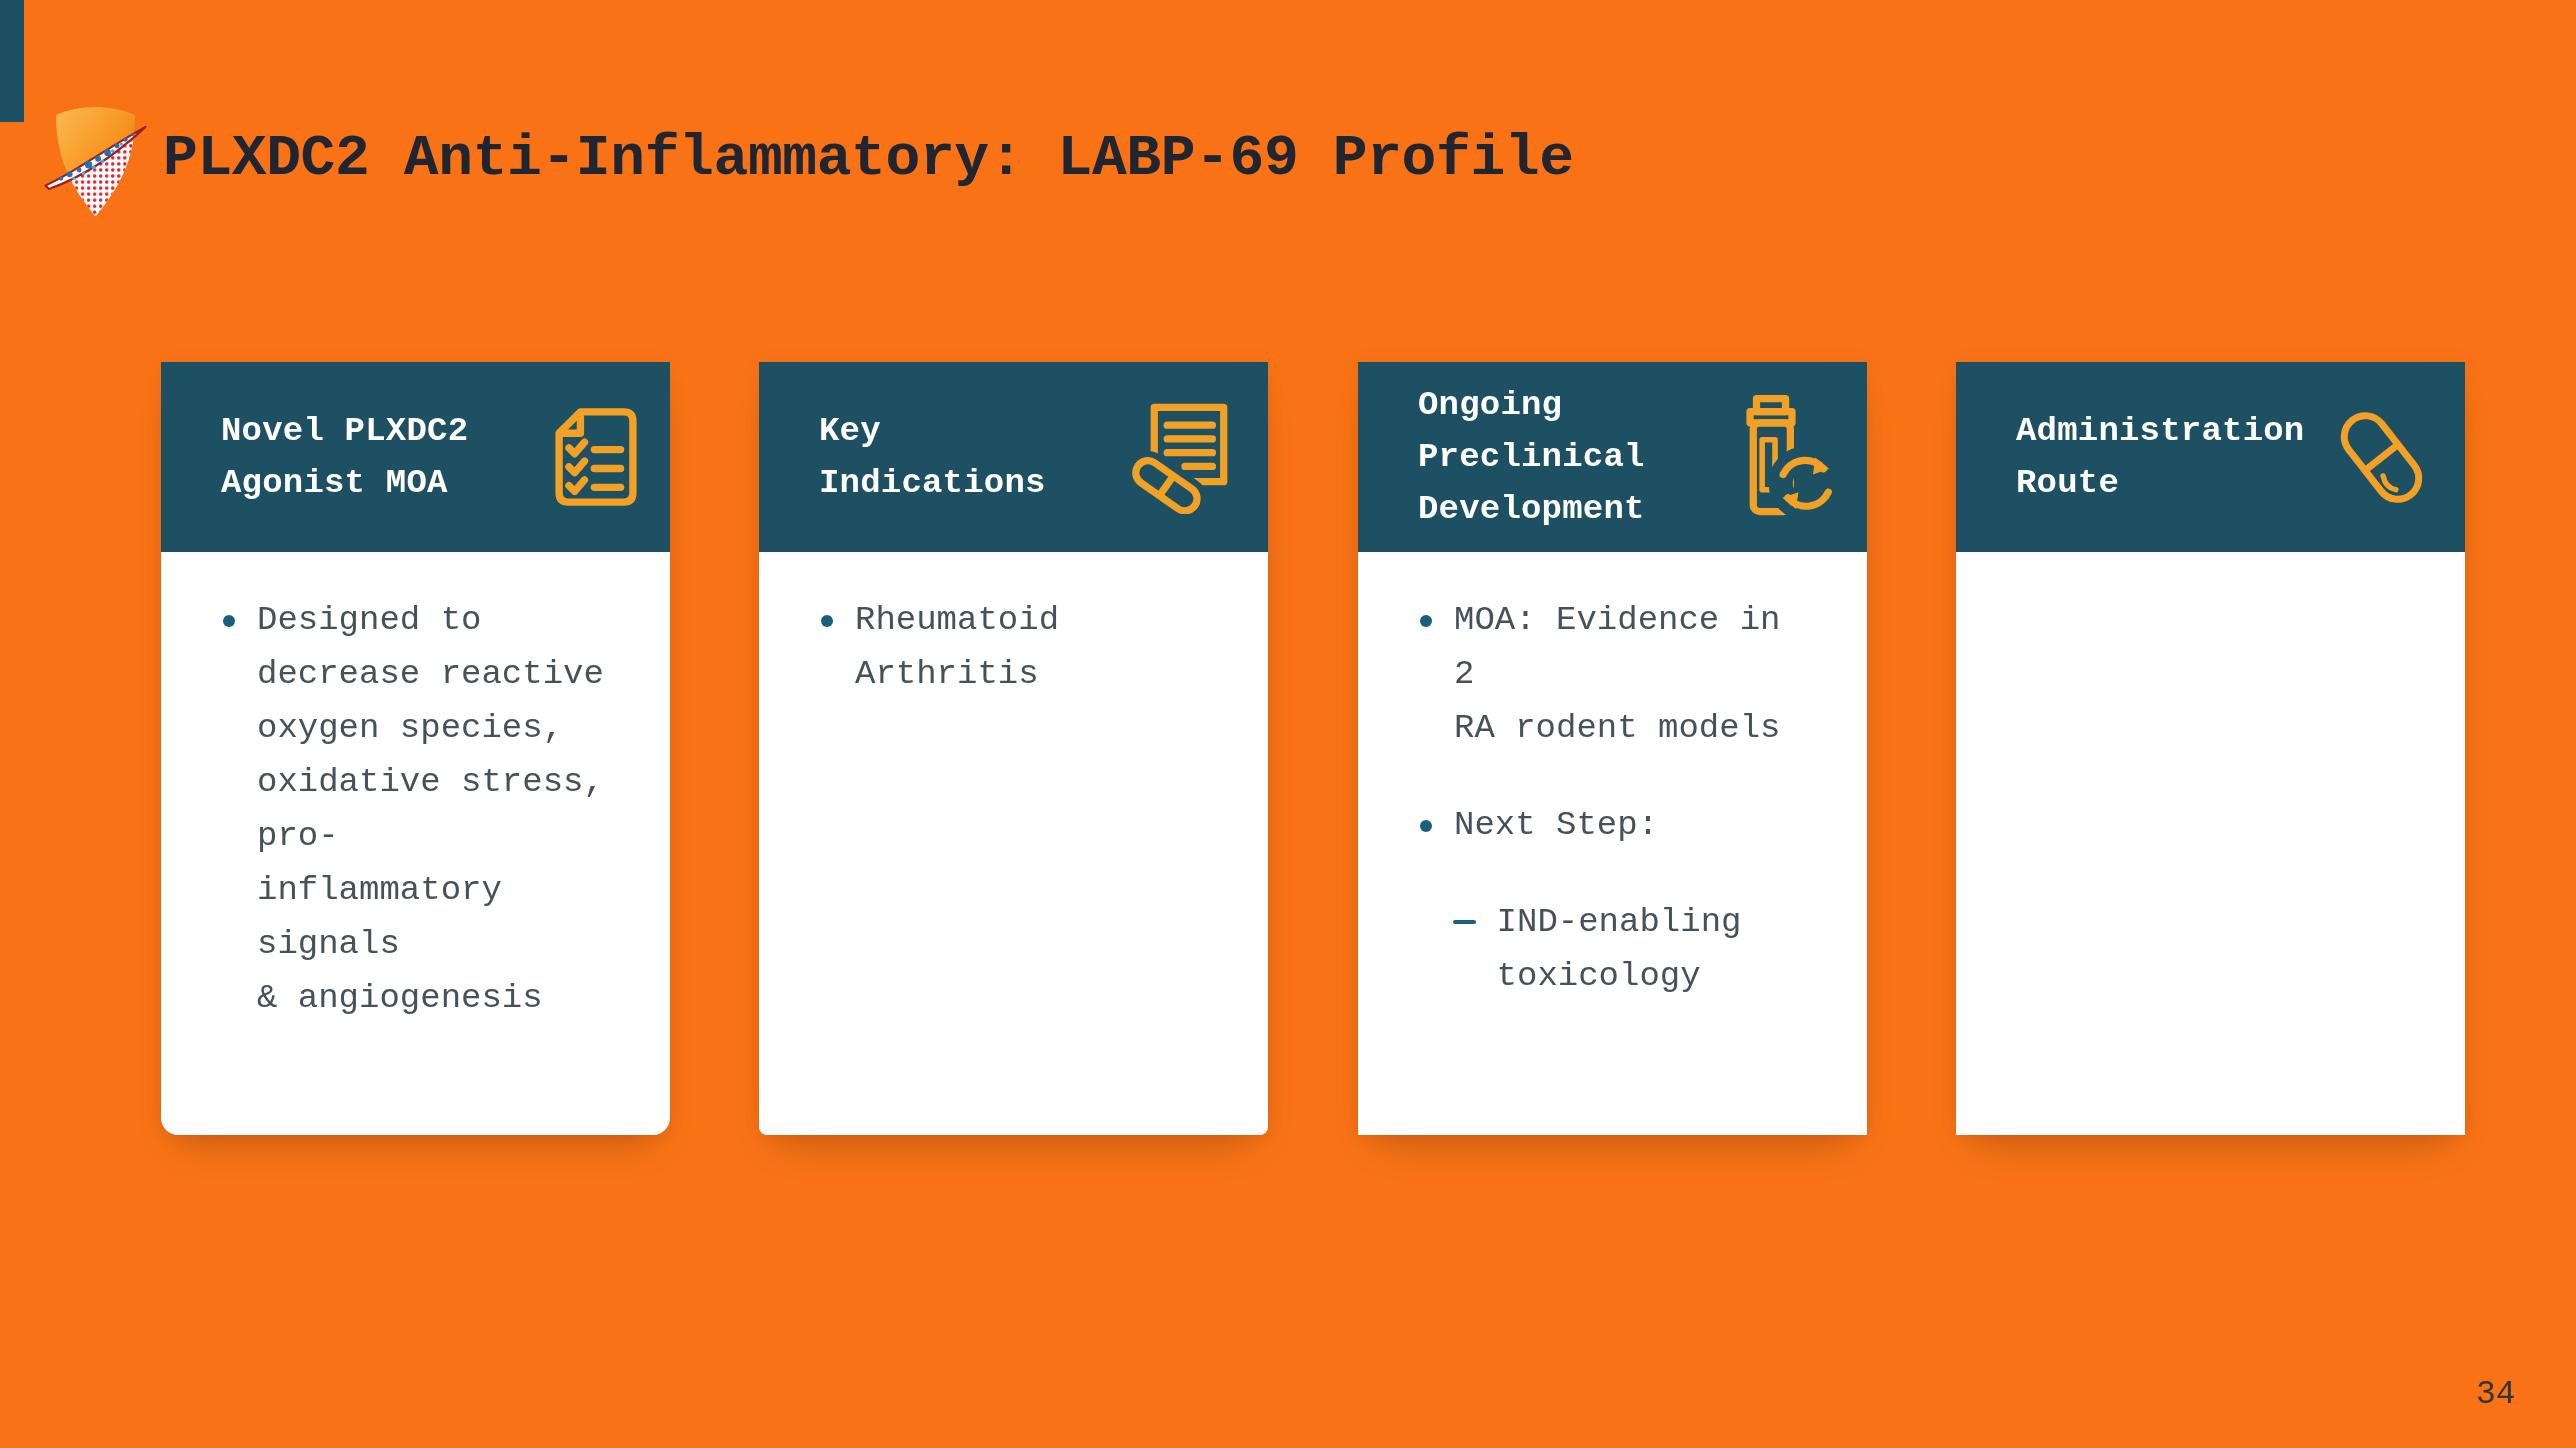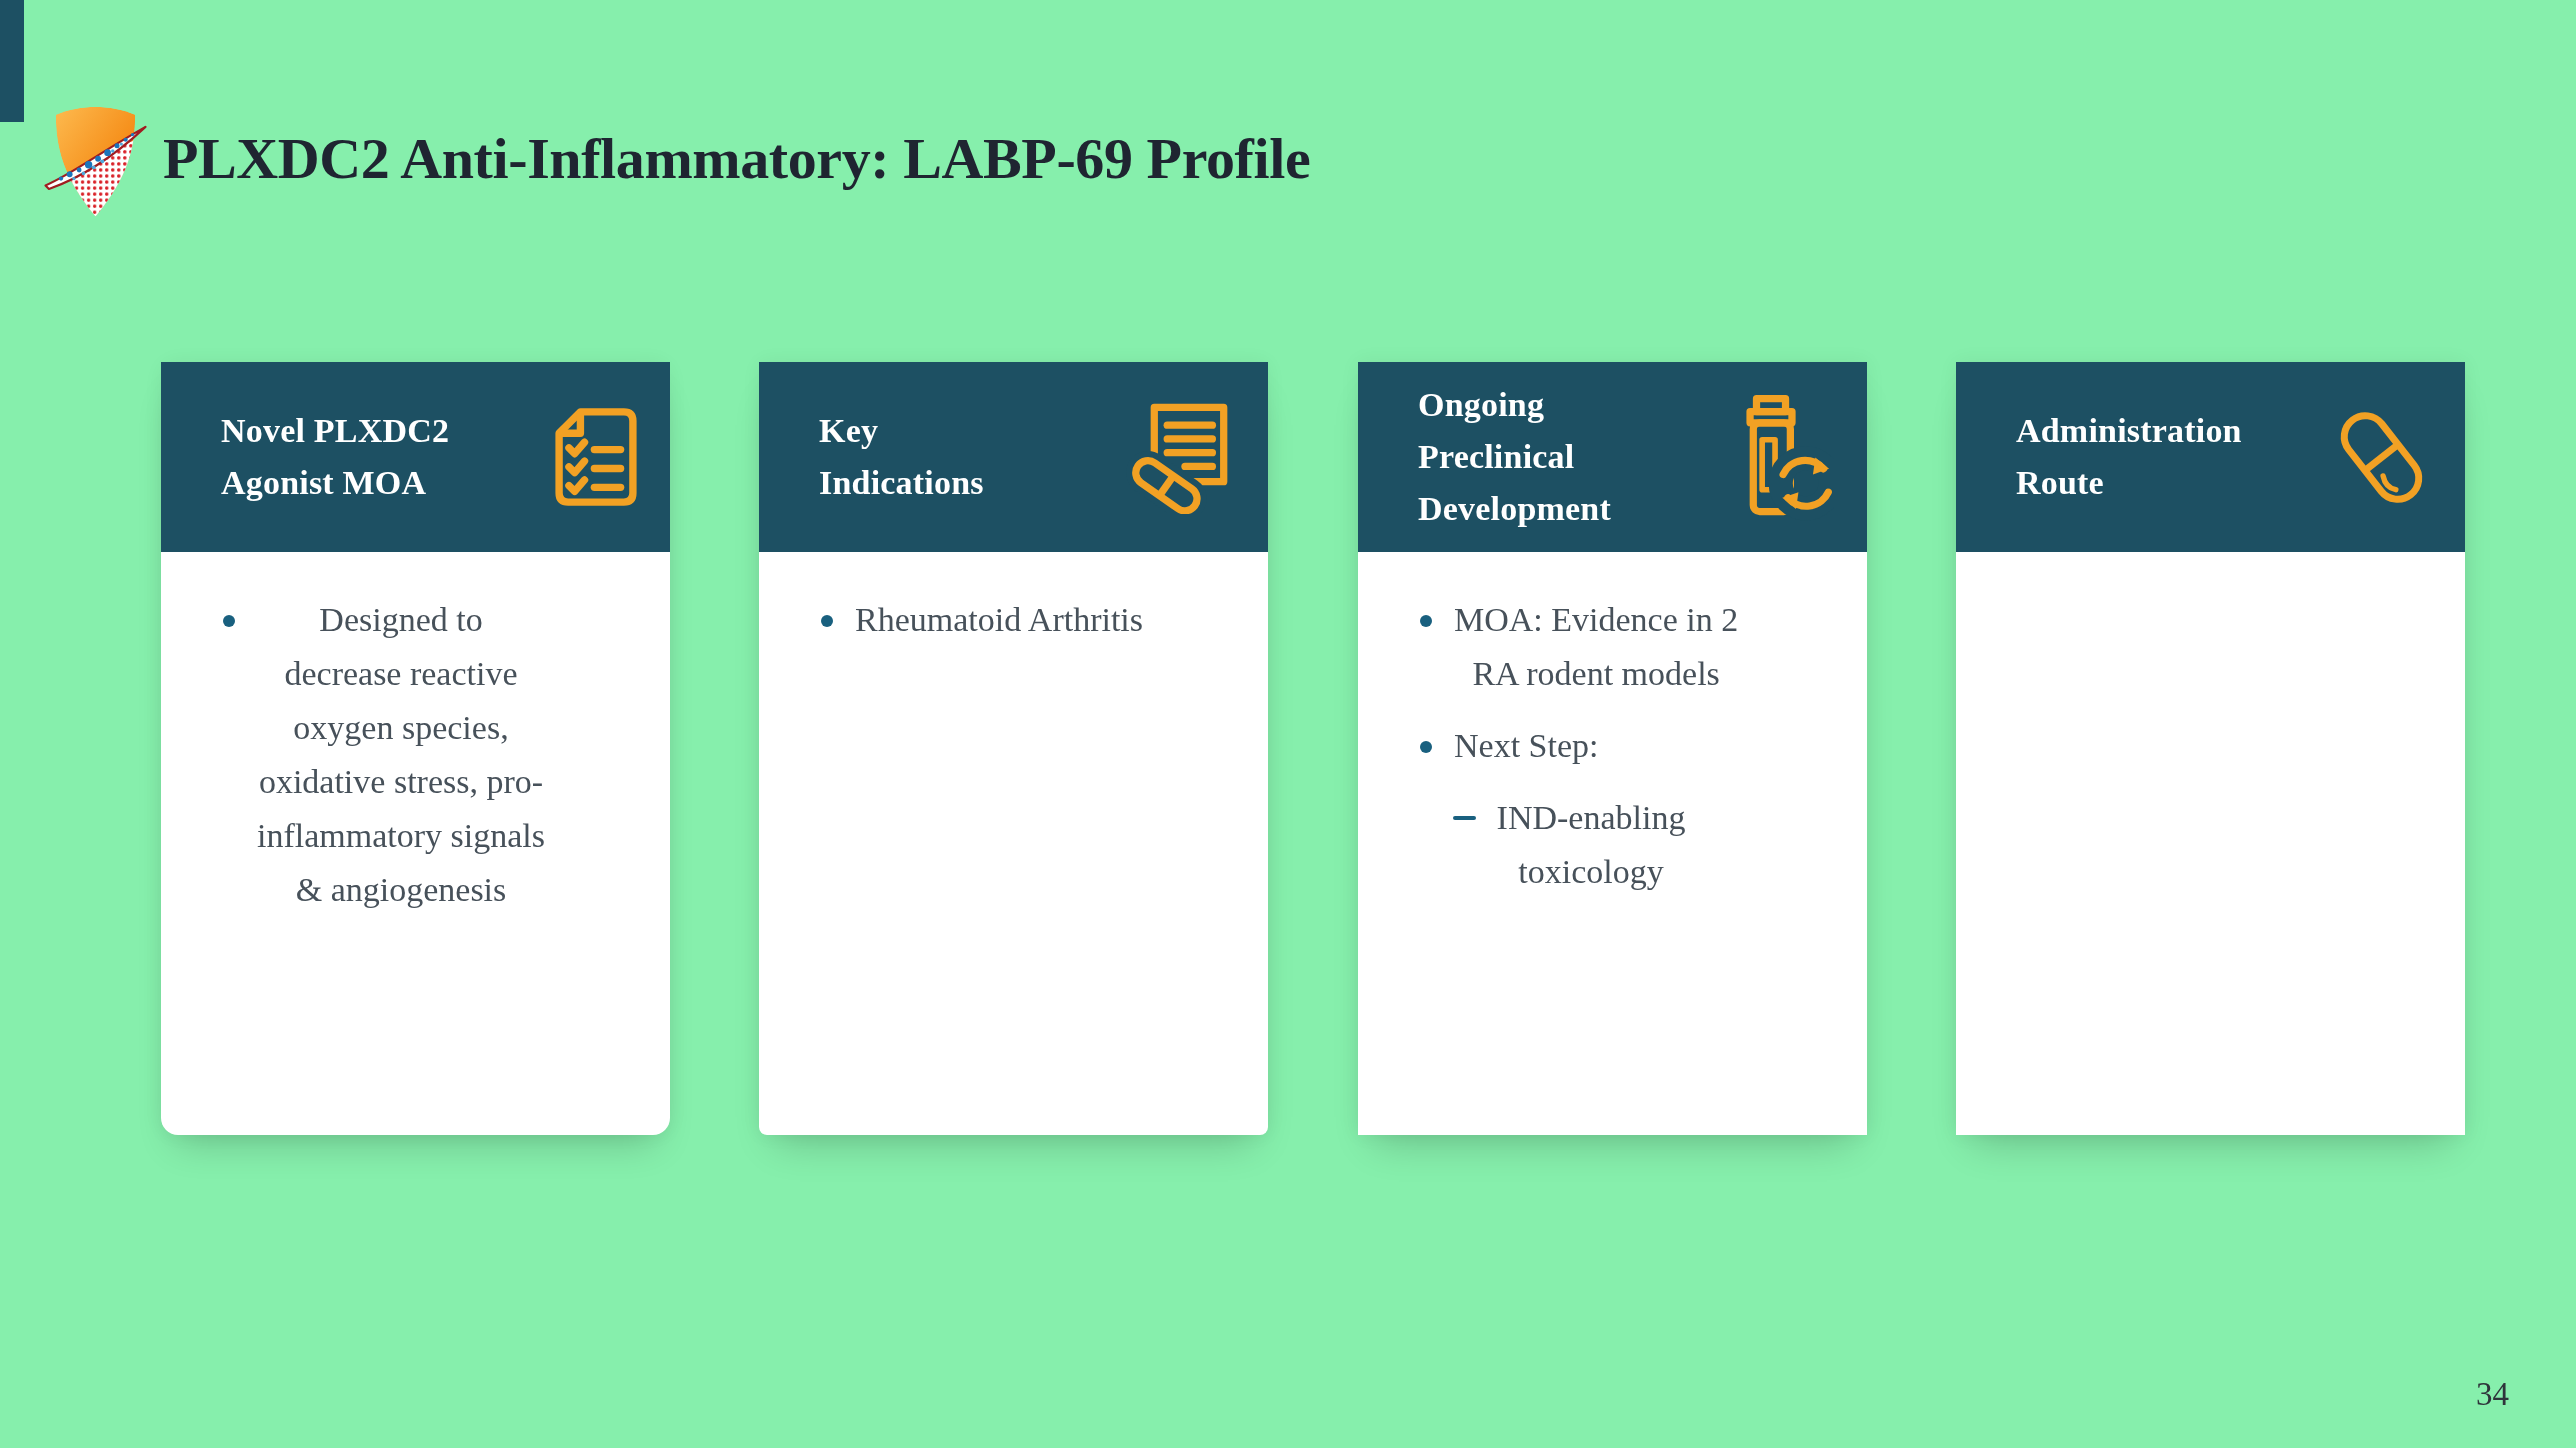--- a/index.html
+++ b/index.html
@@ -1,18 +1,18 @@
 <!DOCTYPE html>
 <html style="font-size:13.7px"><head>
 <meta charset="utf-8">
 <style>
   html,body { margin:0; padding:0; background:#ffffff; }
   .slide {
-    position:relative; width:2576px; height:1449px; background:#86efac;
-    font-family:Liberation Serif, serif; overflow:hidden;
+    position:relative; width:2576px; height:1449px; background:#f97316;
+    font-family:Liberation Mono, monospace; overflow:hidden;
   }
   .accent-bar {
     position:absolute; left:0; top:120; width:24px; height:122px; background:#1D5063;
   }
   .logo {
     position:absolute; left:43px; top:101px; width:105px; height:125px;
   }
   .page-title {
     position:absolute; left:163px; top:129px;
     font-size:58px; font-weight:900; letter-spacing:-0.4px;
@@ -29,21 +29,21 @@
   .card-header {
     height:190px; background:#1D5063; display:flex; align-items:center;
     justify-content:space-between; padding:0 33px 0 60px; box-sizing:border-box;
   }
   .card-title {
     color:#ffffff; font-size:34px; font-weight:bold; line-height:52px;
     white-space:pre-line; letter-spacing:0.2px;
   }
   .hdr-icon { flex:none; }
   .card-body { padding:41px 48px 0 62px; box-sizing:border-box; }
-  .item { display:flex; margin-bottom:18px;text-align:center; }
+  .item { display:flex; margin-bottom:43px; }
   .item-text {
     color:#47515A; font-size:34px; line-height:54px; white-space:pre-line;
   }
   .bullet-dot {
     flex:none; width:12px; height:12px; border-radius:50%; background:#19607F;
     margin:21.5px 22px 0 0;
   }
   .item-dash { margin-left:33px; }
   .dash-marker {
     flex:none; width:23px; height:4.3px; border-radius:2.6px; background:#19607F;

